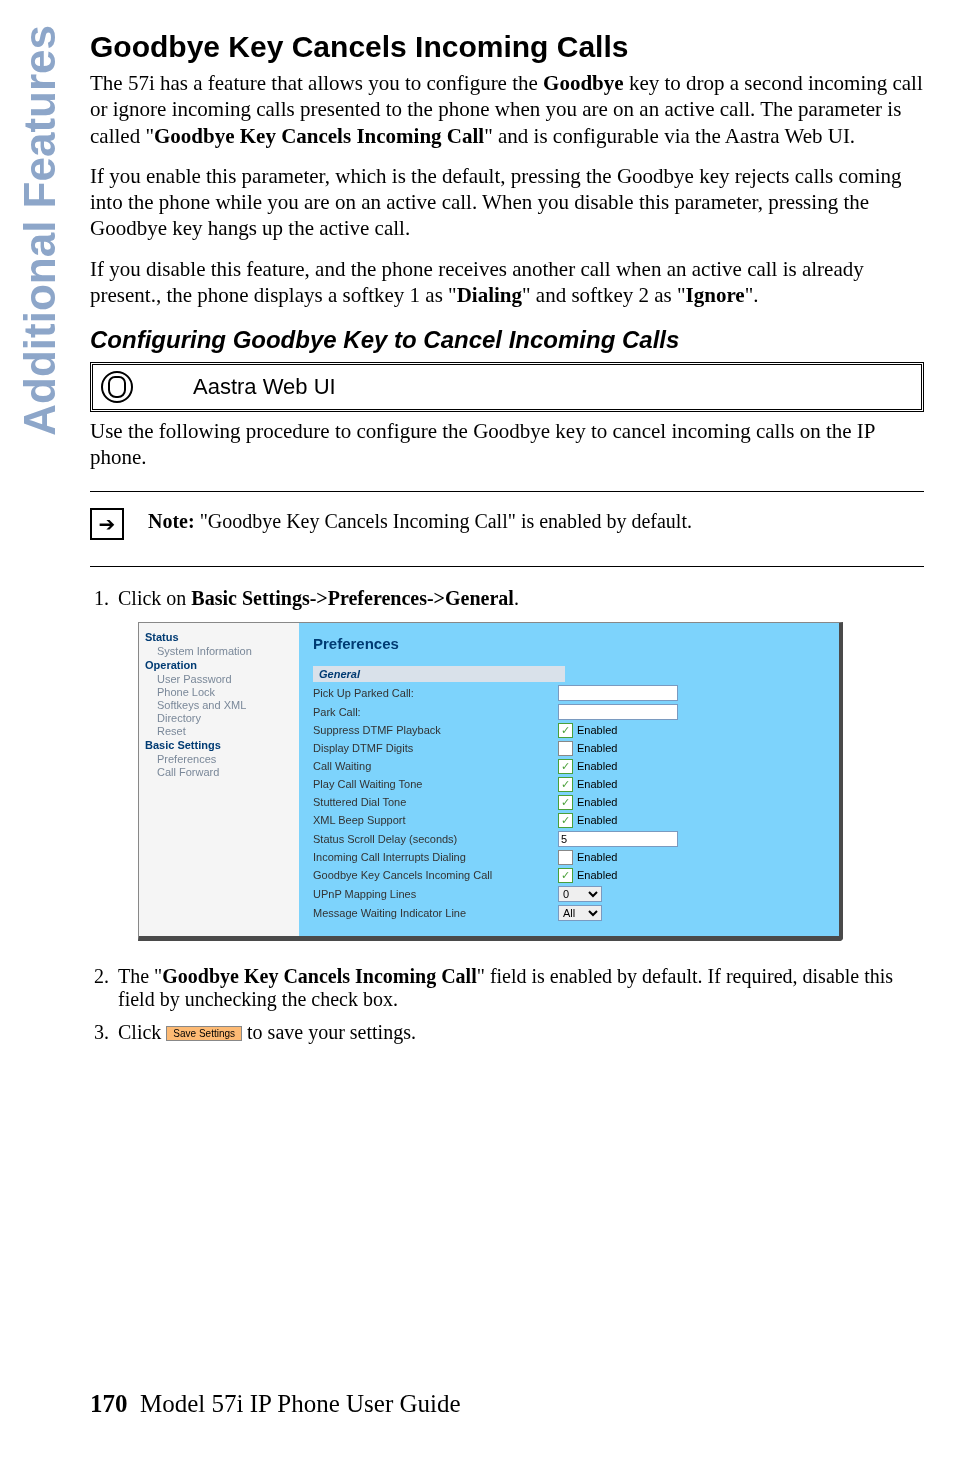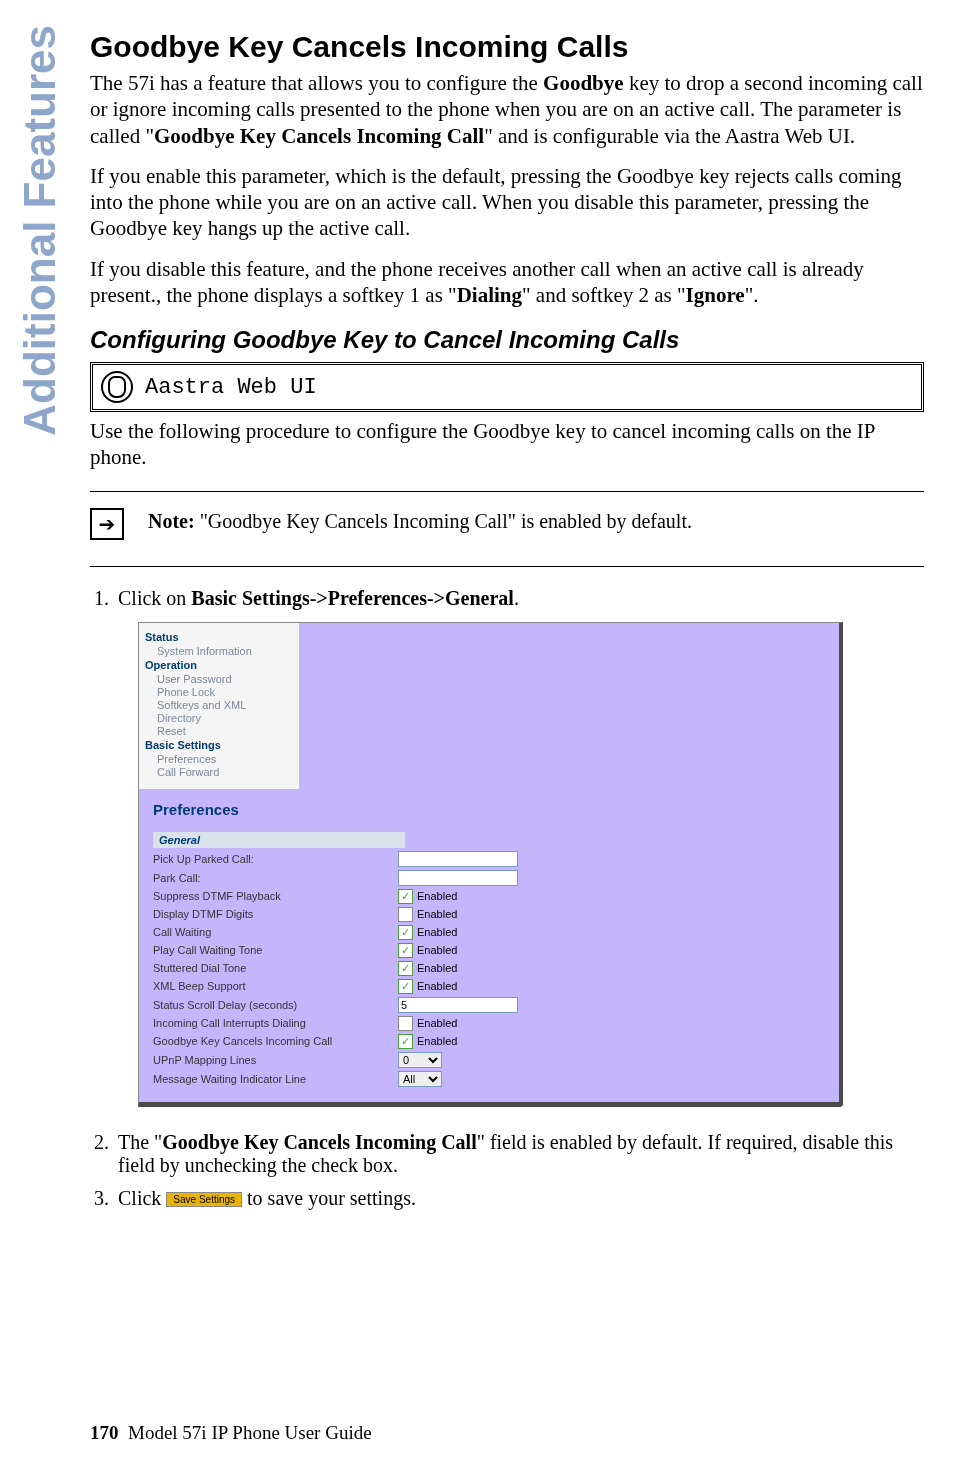--- a/index.html
+++ b/index.html
@@ -46,22 +46,23 @@
     margin: 18px 0 8px 0;
   }
   .webui-bar {
     border: 3px double #000;
     padding: 6px 8px;
     display: flex;
     align-items: center;
     gap: 12px;
   }
   .webui-bar .label {
-    font-family: Liberation Mono, monospace;
+    font-family: Liberation Sans, sans-serif;
     font-size: 22px;
+    margin-left: 48px;
   }
   .mouse-icon {
     width: 28px;
     height: 28px;
     border: 2px solid #000;
     border-radius: 50%;
     position: relative;
     background: #fff;
   }
   .mouse-icon::before {
@@ -110,25 +111,24 @@
   }
   .figure-wrap {
     margin: 12px 0 24px 20px;
   }
   .figure {
     width: 700px;
     border: 1px solid #888;
     border-right: 4px solid #4a4a4a;
     border-bottom: 5px solid #4a4a4a;
     border-bottom-right-radius: 4px;
-    background: #c4b5fd;
+    background: #7dd3fc;
     font-family: Verdana, Arial, sans-serif;
     font-size: 11px;
     display: flex;
-    flex-direction: column;
   }
   .fig-side {
     width: 150px;
     background: #f5f5f5;
     padding: 6px 4px 10px 6px;
     color: #7a8899;
   }
   .fig-side .top-h {
     color: #003b73;
     font-weight: bold;
@@ -191,31 +191,31 @@
     font-size: 11px;
     line-height: 1;
   }
   .chk.off {
     border-color: #888;
     color: transparent;
   }
   .save-btn {
     display: inline-block;
     border: 1px solid #888;
-    background: #eab308;
+    background: #fdba74;
     font-family: Verdana, Arial, sans-serif;
     font-size: 10px;
     padding: 1px 6px;
     vertical-align: middle;
   }
   .footer {
     position: absolute;
-    bottom: 16px;
+    bottom: 42px;
     left: 90px;
-    font-size: 19px;
+    font-size: 25px;
   }
   .footer .pn {
     font-weight: bold;
   }
 </style>
 </head>
 <body>
 
 <div class="page">
   <div class="side-tab">Additional Features</div>

